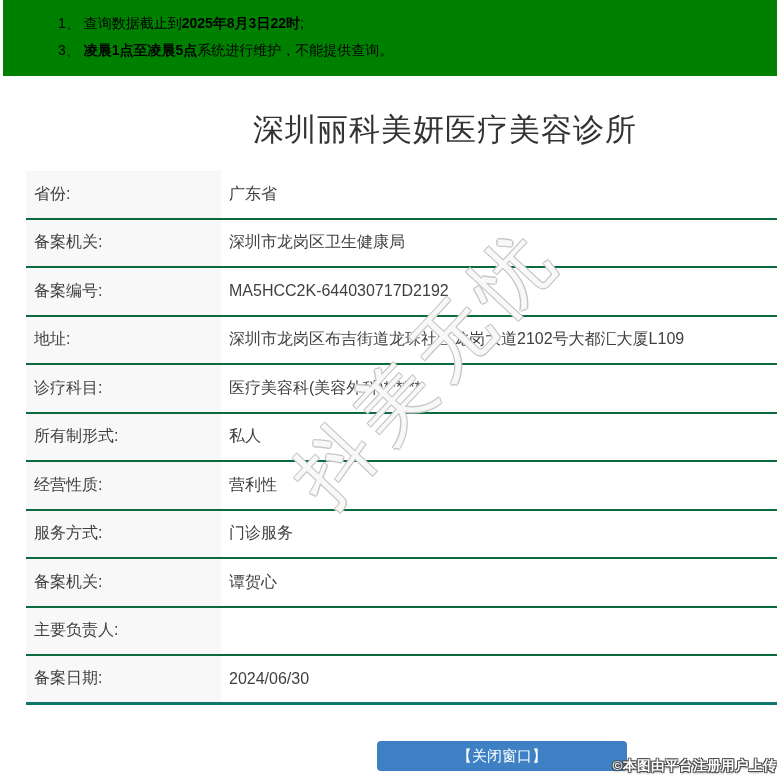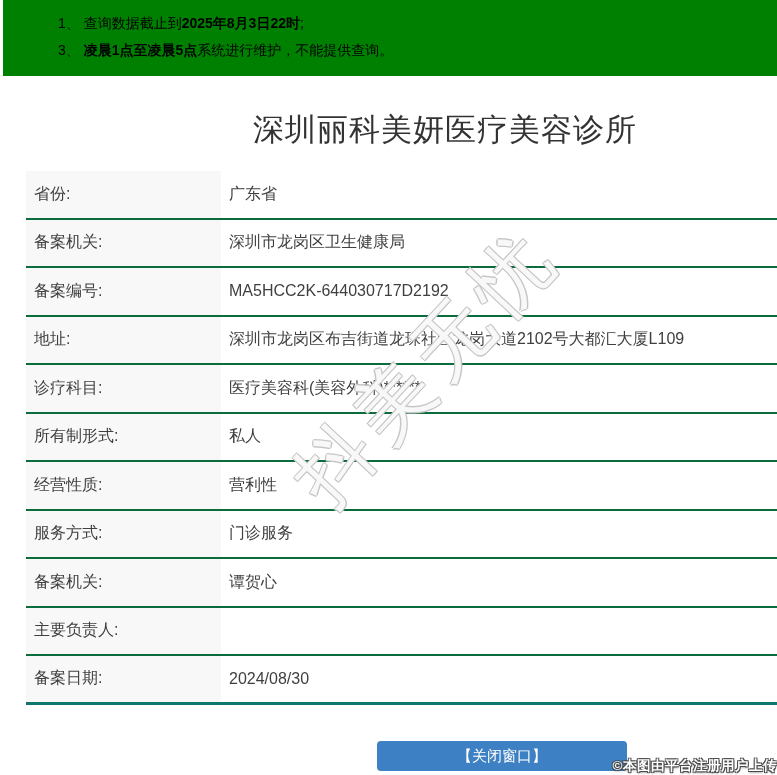--- a/index.html
+++ b/index.html
@@ -142,21 +142,21 @@
   </div>
   <div class="row">
     <div class="cell label">备案机关:</div>
     <div class="cell value">谭贺心</div>
   </div>
   <div class="row">
     <div class="cell label">主要负责人:</div>
   </div>
   <div class="row last">
     <div class="cell label">备案日期:</div>
-    <div class="cell value">2024/08/30</div>
+    <div class="cell value">2024/06/30</div>
   </div>
 </div>
 
 <div class="watermark-center">抖美无忧</div>
 
 <button class="close-btn">【关闭窗口】</button>
 
 <div class="watermark-footer">©本图由平台注册用户上传</div>
 
 </body></html>

